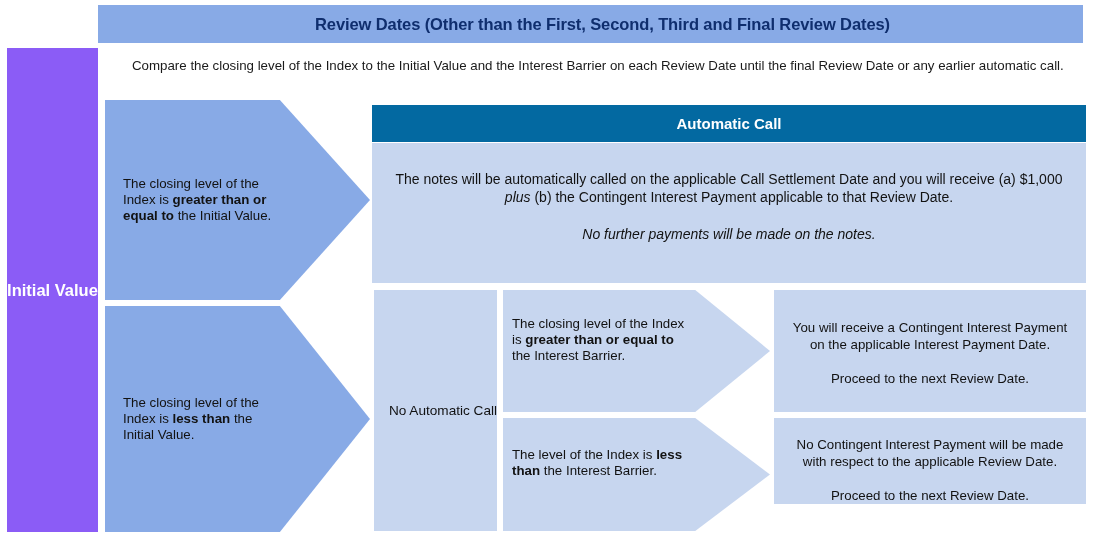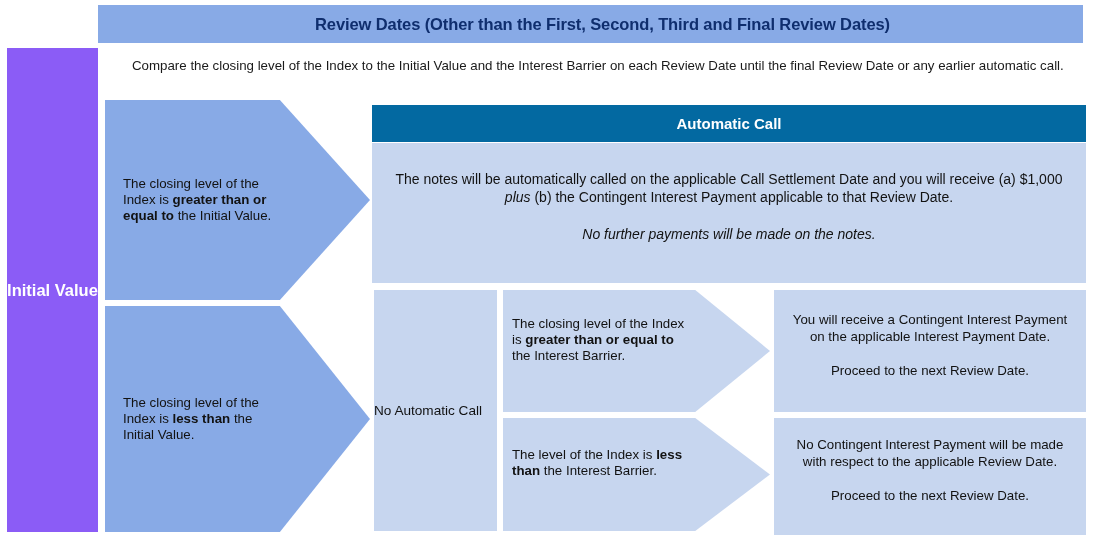--- a/index.html
+++ b/index.html
@@ -145,45 +145,45 @@
     color: #121212;
   }
 
   
   #no-automatic-call {
     left: 374px; top: 290px;
     width: 123px; height: 241px;
     background: #C7D6EF;
     display: flex;
     align-items: center;
-    justify-content: flex-start;
+    justify-content: flex-end;
   }
   #no-automatic-call .label {
     font-size: 13.6px;
     line-height: 1.32;
     text-align: center;
     color: #121212;
   }
 
   
   .outcome {
     background: #C7D6EF;
     left: 774px;
     width: 312px;
     text-align: center;
     color: #121212;
     font-size: 13.3px;
     line-height: 1.26;
   }
   #outcome-pay {
     top: 290px; height: 122px;
-    padding: 22px 12px 0 12px;
+    padding: 30px 12px 0 12px;
   }
   #outcome-nopay {
-    top: 418px; height: 117px;
+    top: 418px; height: 86px;
     padding: 19px 12px 0 12px;
   }
   .outcome .proceed { margin-top: 17px; }
 </style>
 </head>
 <body>
 
 <div class="abs" id="header-bar">
   <span class="title">Review Dates (Other than the First, Second, Third and Final Review Dates)</span>
 </div>

